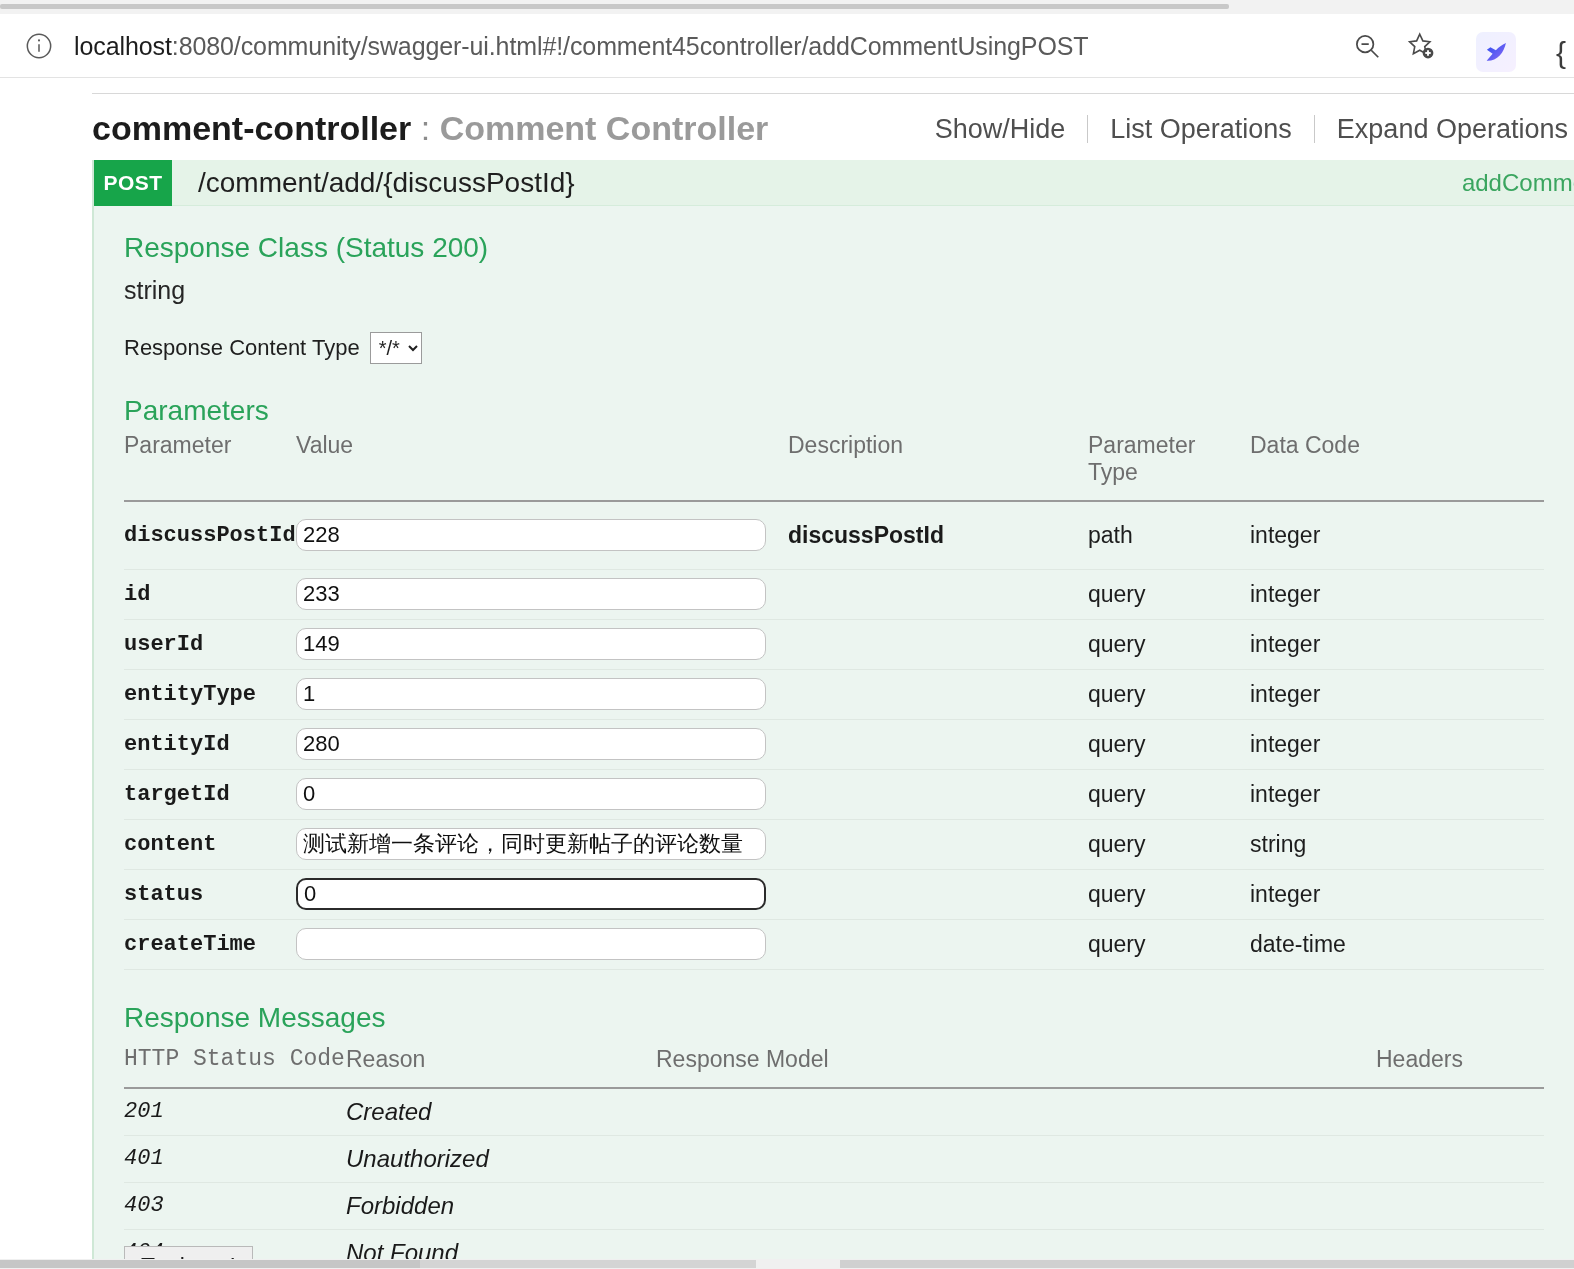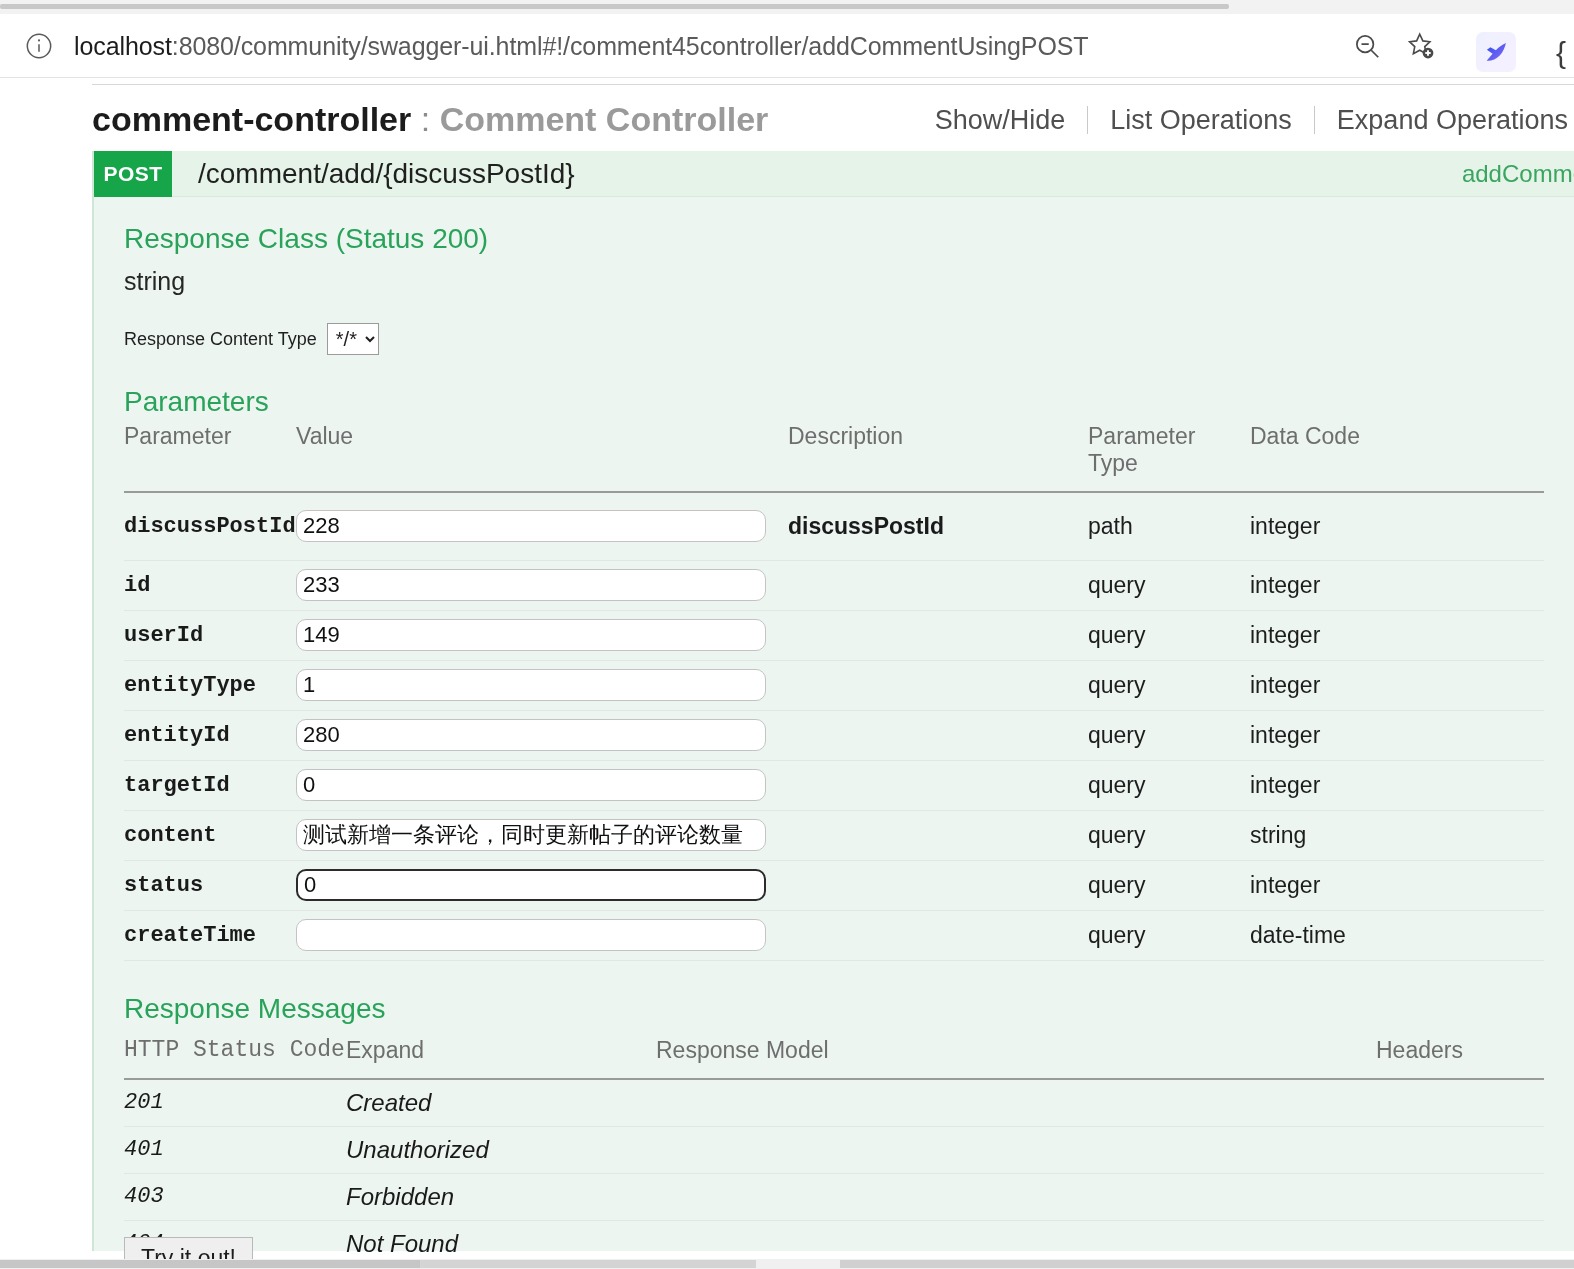--- a/index.html
+++ b/index.html
@@ -58,21 +58,21 @@
   #ext-icon-bird svg { width: 28px; height: 28px; }
   #ext-icon-brace {
     position: absolute; left: 1556px; top: 22px; width: 30px; height: 34px;
     font-size: 30px; color: #3c3c3c; line-height: 34px;
     font-family: "Liberation Sans", sans-serif;
     overflow: hidden;
   }
 
   
   #page-viewport {
-    position: absolute; left: 0; top: 79px; width: 1574px; height: 1180px;
+    position: absolute; left: 0; top: 88px; width: 1574px; height: 1180px;
     background: #ffffff; overflow: hidden;
   }
   #swagger-root {
     position: absolute; left: 78px; top: 0px; width: 1496px; height: 1174px;
     background: #ffffff;
   }
   #api-divider {
     position: absolute; left: 14px; top: 5px; width: 1482px; height: 1px;
     background: #d8d8d8;
   }
@@ -137,21 +137,21 @@
   #response-class-title { position: absolute; left: 30px; top: 26px; }
   #response-class-type {
     position: absolute; left: 30px; top: 70px;
     font-size: 25px; color: #262626;
   }
 
   #rct-row {
     position: absolute; left: 30px; top: 126px;
     display: flex; align-items: center; gap: 10px;
   }
-  #rct-label { font-size: 18px; color: #1f1f1f; }
+  #rct-label { font-size: 22px; color: #1f1f1f; }
   #rct-select {
     font-family: "Liberation Sans", sans-serif;
     font-size: 20px; color: #1f1f1f;
     background: #ffffff;
     border: 1px solid #9b9b9b;
     padding: 2px 4px;
     height: 32px;
   }
 
   #parameters-title { position: absolute; left: 30px; top: 176px; margin-top: 13px; }
@@ -424,21 +424,21 @@
               </tr>
             </tbody>
         </table>
 
         <div id="response-messages-title" class="sec-title">Response Messages</div>
 
         <table id="rm-table">
           <thead>
             <tr>
               <th class="rm-code">HTTP Status Code</th>
-              <th class="rm-reason">Expand</th>
+              <th class="rm-reason">Reason</th>
               <th class="rm-model">Response Model</th>
               <th class="rm-headers-h">Headers</th>
             </tr>
           </thead>
           <tbody id="rm-body">
               <tr>
                 <td class="rm-code">201</td>
                 <td class="rm-reason">Created</td>
                 <td class="rm-model"></td>
                 <td class="rm-headers"></td>

